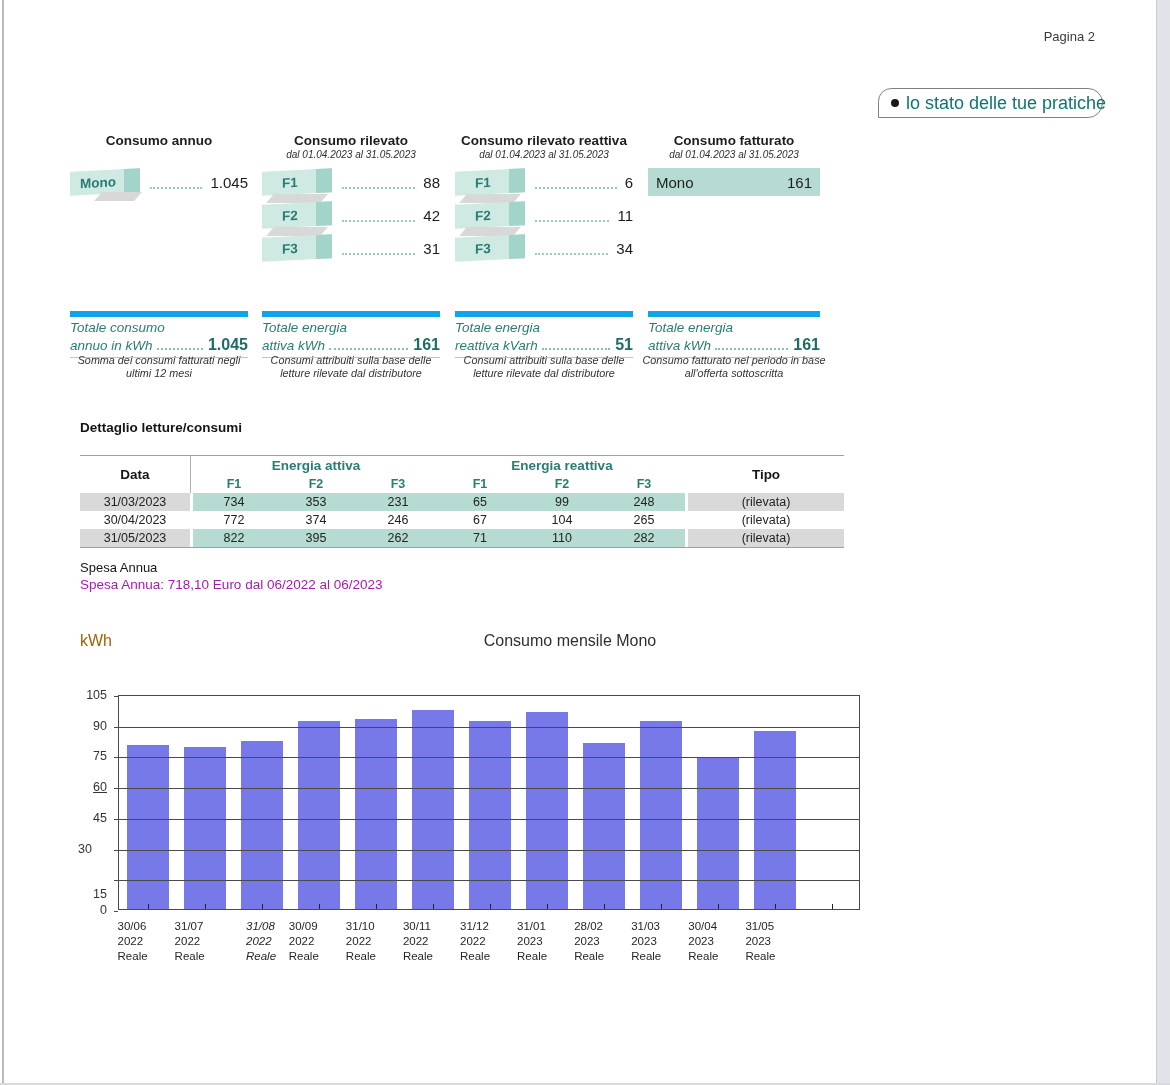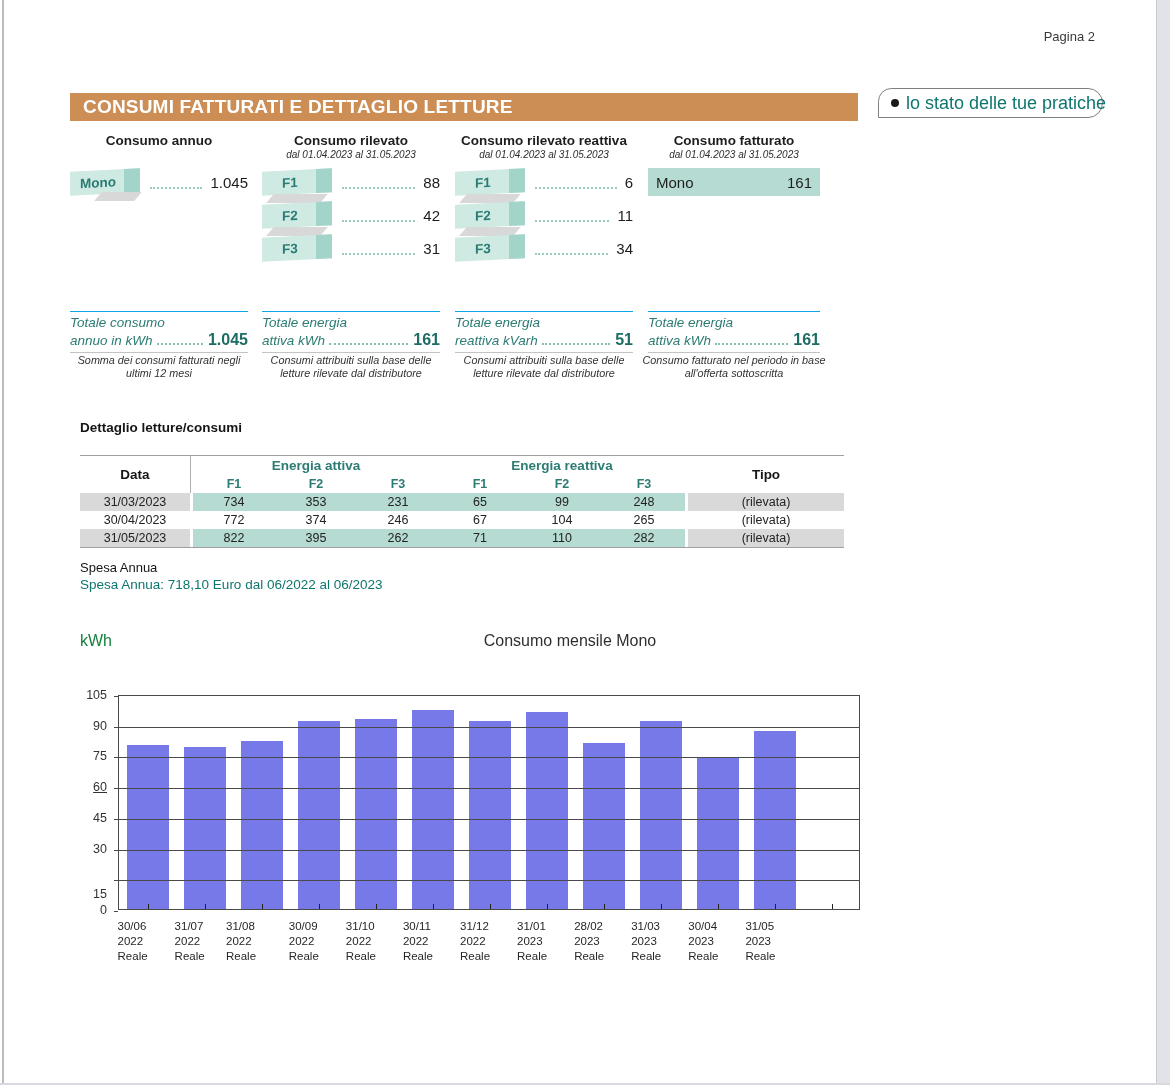--- a/index.html
+++ b/index.html
@@ -21,21 +21,21 @@
   .col-period { text-align:center; font-style:italic; font-size:10px; color:#2e2e2e; margin-top:1px; height:14px; }
   .rows { position:absolute; left:0; right:0; top:36px; }
   .brow { position:absolute; left:0; right:0; height:26px; display:flex; align-items:center; }
   .blk { flex:0 0 70px; width:70px; height:24px; background:#cfe9e3; transform:skewY(-3deg); position:relative; display:flex; align-items:center; justify-content:center; }
   .blk::after { content:""; position:absolute; right:0; top:0; bottom:0; width:16px; background:#a3d4ca; }
   .blk .blbl { font-weight:bold; font-size:13.5px; color:#2b7c73; position:relative; left:-7px; }
   .lead { flex:1; border-bottom:2px dotted #9bcac1; margin:0 8px 0 10px; align-self:flex-end; margin-bottom:6px; height:0; }
   .bval { font-size:15px; color:#1c1c1c; white-space:nowrap; }
   .sepblk { position:absolute; width:54px; height:9px; background:#d8d8d8; transform:skewX(-40deg); }
   .fbox { position:absolute; left:0; right:0; top:35px; height:28px; background:#b5dbd2; display:flex; justify-content:space-between; align-items:center; padding:0 8px; font-size:15px; color:#1f1f1f; }
-  .total { position:absolute; left:0; right:0; top:178px; border-top:1px solid #0ea5e9; padding-top:3px; }
+  .total { position:absolute; left:0; right:0; top:178px; border-top:6px solid #0ea5e9; padding-top:3px; }
   .tline1 { font-style:italic; font-size:13.5px; color:#2b7c73; line-height:16px; }
   .tline2 { display:flex; align-items:baseline; font-style:italic; font-size:13.5px; color:#2b7c73; line-height:17px; }
   .tdots { flex:1; border-bottom:2px dotted #86bdb4; margin:0 5px 3px 4px; }
   .tval { font-style:normal; font-weight:bold; font-size:16px; color:#1e6d65; }
   .total-rule { border-top:1px solid #c3c3c3; margin-top:3px; }
   .note { position:absolute; left:-6px; right:-6px; top:221px; text-align:center; font-style:italic; font-size:10.8px; line-height:13px; color:#333; }
 
   
   .detail-title { position:absolute; left:80px; top:420px; font-weight:bold; font-size:13.5px; color:#151515; }
   #dtable { position:absolute; left:80px; top:455px; width:764px; display:grid;
@@ -44,24 +44,24 @@
             border-top:1px solid #a0a0a0; border-bottom:1px solid #a0a0a0; }
   .h-span { display:flex; align-items:center; justify-content:center; font-weight:bold; font-size:13.5px; color:#161616; }
   .vdiv { border-left:1px solid #b0b0b0; }
   .h-group { text-align:center; color:#2b7c73; font-weight:bold; font-size:13.5px; line-height:20px; }
   .h-f { text-align:center; color:#2b7c73; font-weight:bold; font-size:12.5px; line-height:16px; }
   .c-date, .c-num, .c-tipo { text-align:center; font-size:12.5px; line-height:18px; color:#222; }
   .bg-gray { background:#d9d9d9; }
   .bg-teal { background:#b5dbd2; }
 
   .spesa-title { position:absolute; left:80px; top:560px; font-weight:normal; font-size:13px; color:#151515; }
-  .spesa-text { position:absolute; left:80px; top:577px; font-size:13.5px; color:#0f766e; }
+  .spesa-text { position:absolute; left:80px; top:577px; font-size:13.5px; color:#a21caf; }
 
   
-  .kwh { position:absolute; left:80px; top:632px; font-size:16px; color:#15803d; }
+  .kwh { position:absolute; left:80px; top:632px; font-size:16px; color:#a16207; }
   .chart-title { position:absolute; left:420px; top:632px; width:300px; text-align:center; font-size:16px; color:#2f2f2f; }
   #plot { position:absolute; left:118px; top:695px; width:742px; height:215px; border:1px solid #4a4a4a; }
   .grid-h { position:absolute; left:0; right:0; height:1px; background:#4a4a4a; z-index:3; }
   .bar { position:absolute; bottom:0; width:42px; background:#7779e9; z-index:2; }
   .xt { position:absolute; bottom:0; width:1px; height:5px; background:#222; z-index:4; }
   .ylab { position:absolute; left:-56px; width:44px; text-align:right; font-size:12.5px; color:#333; }
   .ylt { position:absolute; left:-5px; width:4px; height:1px; background:#4a4a4a; }
   .xlab { position:absolute; width:60px; font-size:11.5px; line-height:15px; color:#262626; top:223px; }
 </style>
 </head>
@@ -71,23 +71,20 @@
   <div class="left-edge"></div>
   <div class="right-strip"></div>
 
   <div class="page-number">Pagina 2</div>
 
   <div class="bubble">
     <span class="dot"></span>
     <span class="lbl">lo stato delle tue pratiche</span>
   </div>
 
-  <div class="section-header">
-    <span>CONSUMI FATTURATI E DETTAGLIO LETTURE</span>
-  </div>
 
   <div id="cols">
       <div class="col" style="left: 70px; width: 178px;">
         <div class="col-title">Consumo annuo</div>
         <div class="col-period"></div>
         <div class="rows">
           <div class="brow" style="top: 0px;">
             <div class="blk">
               <div class="blbl">Mono</div>
             </div>
@@ -249,21 +246,21 @@
 
   <div class="kwh">kWh</div>
   <div class="chart-title">Consumo mensile Mono</div>
   <div id="plot">
       <div class="ylab" style="top: 207px;">0</div>
       <div class="ylt" style="top: 215px;"></div>
       <div class="grid-h" style="top: 184.286px;"></div>
       <div class="ylab" style="top: 176.286px; margin-top: 15px;">15</div>
       <div class="ylt" style="top: 184.286px;"></div>
       <div class="grid-h" style="top: 153.571px;"></div>
-      <div class="ylab" style="top: 145.571px;">30</div>
+      <div class="ylab" style="top: 145.571px; text-align: center;">30</div>
       <div class="ylt" style="top: 153.571px;"></div>
       <div class="grid-h" style="top: 122.857px;"></div>
       <div class="ylab" style="top: 114.857px;">45</div>
       <div class="ylt" style="top: 122.857px;"></div>
       <div class="grid-h" style="top: 92.1429px;"></div>
       <div class="ylab" style="top: 84.1429px; text-decoration: underline;">60</div>
       <div class="ylt" style="top: 92.1429px;"></div>
       <div class="grid-h" style="top: 61.4286px;"></div>
       <div class="ylab" style="top: 53.4286px;">75</div>
       <div class="ylt" style="top: 61.4286px;"></div>
@@ -278,21 +275,21 @@
         <div>2022</div>
         <div>Reale</div>
       </div>
       <div class="bar" style="left: 64.6154px; height: 161.762px; background: rgb(119, 121, 233);"></div>
       <div class="xlab" style="left: 55.6154px;">
         <div>31/07</div>
         <div>2022</div>
         <div>Reale</div>
       </div>
       <div class="bar" style="left: 121.692px; height: 167.905px; background: rgb(119, 121, 233);"></div>
-      <div class="xlab" style="left: 107px;">
+      <div class="xlab" style="left: 127px; font-style: italic;">
         <div>31/08</div>
         <div>2022</div>
         <div>Reale</div>
       </div>
       <div class="bar" style="left: 178.769px; height: 188.381px; background: rgb(119, 121, 233);"></div>
       <div class="xlab" style="left: 169.769px;">
         <div>30/09</div>
         <div>2022</div>
         <div>Reale</div>
       </div>

